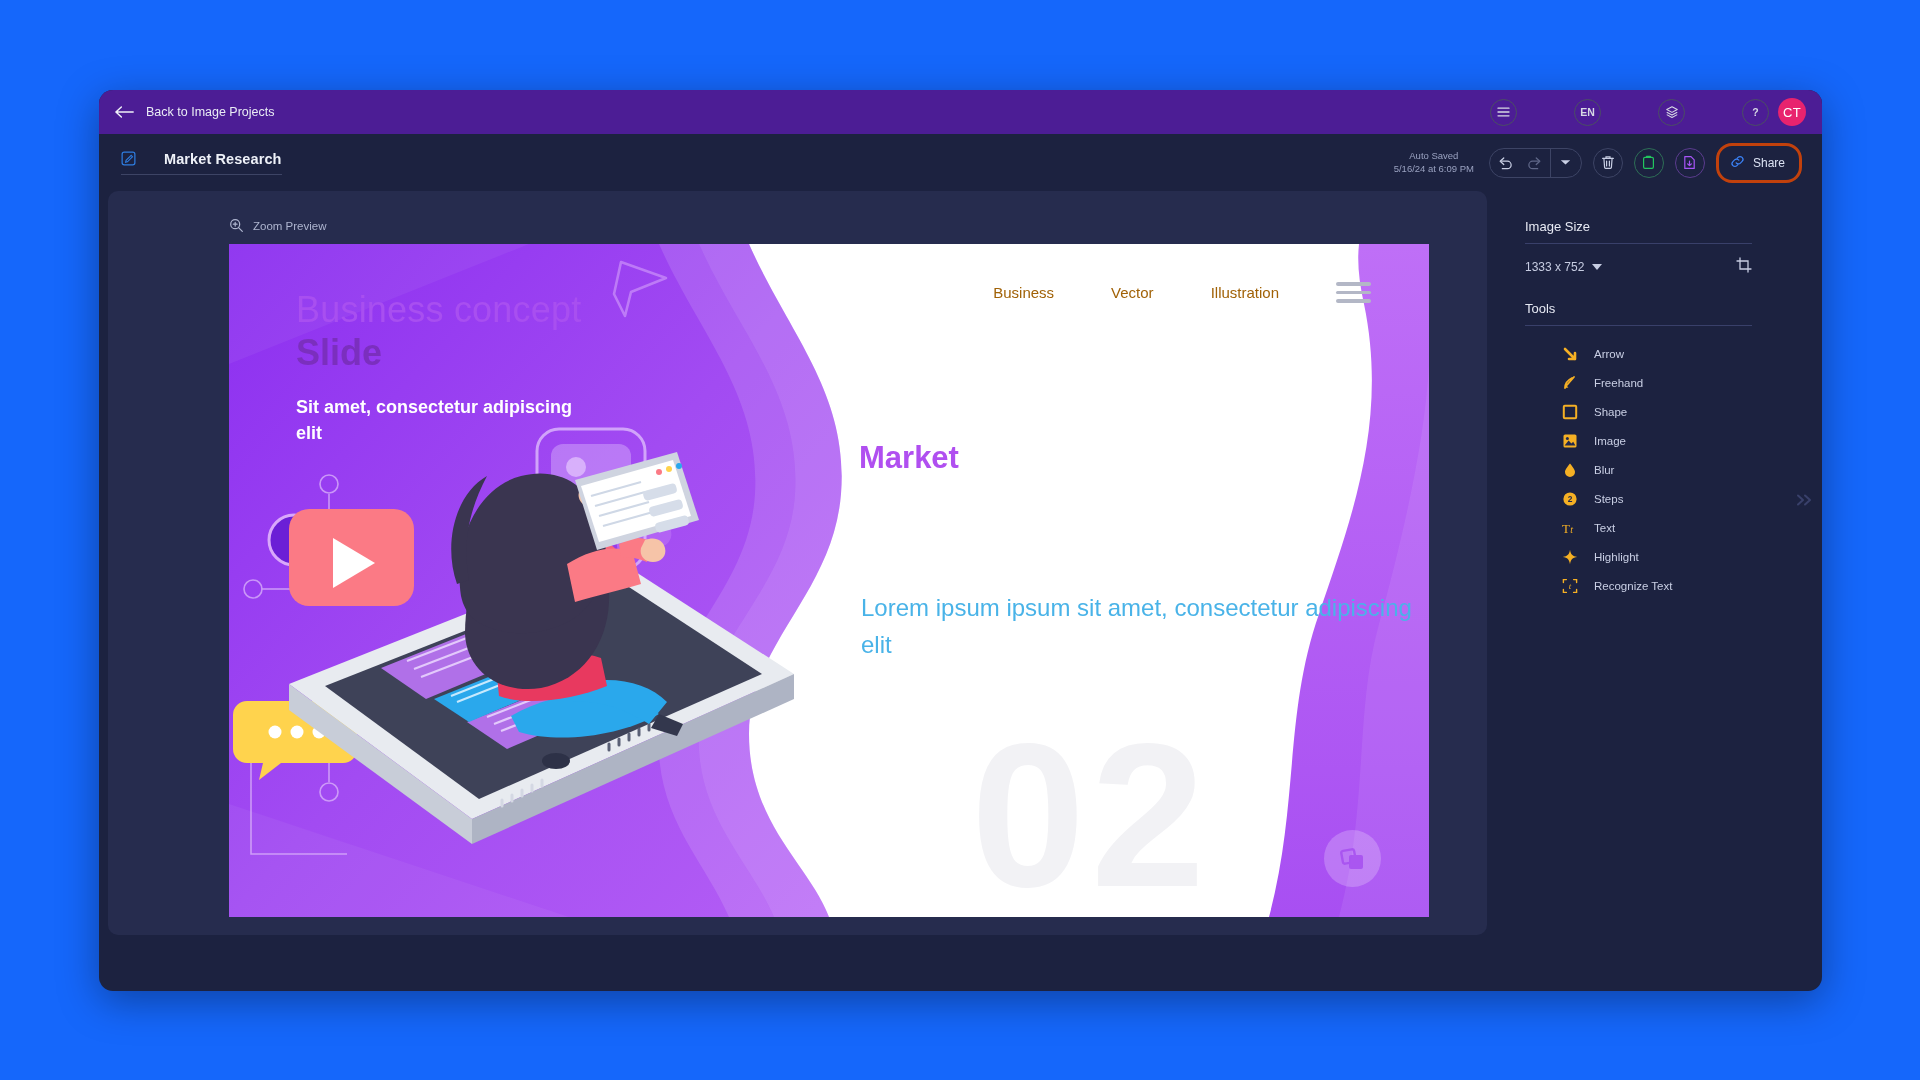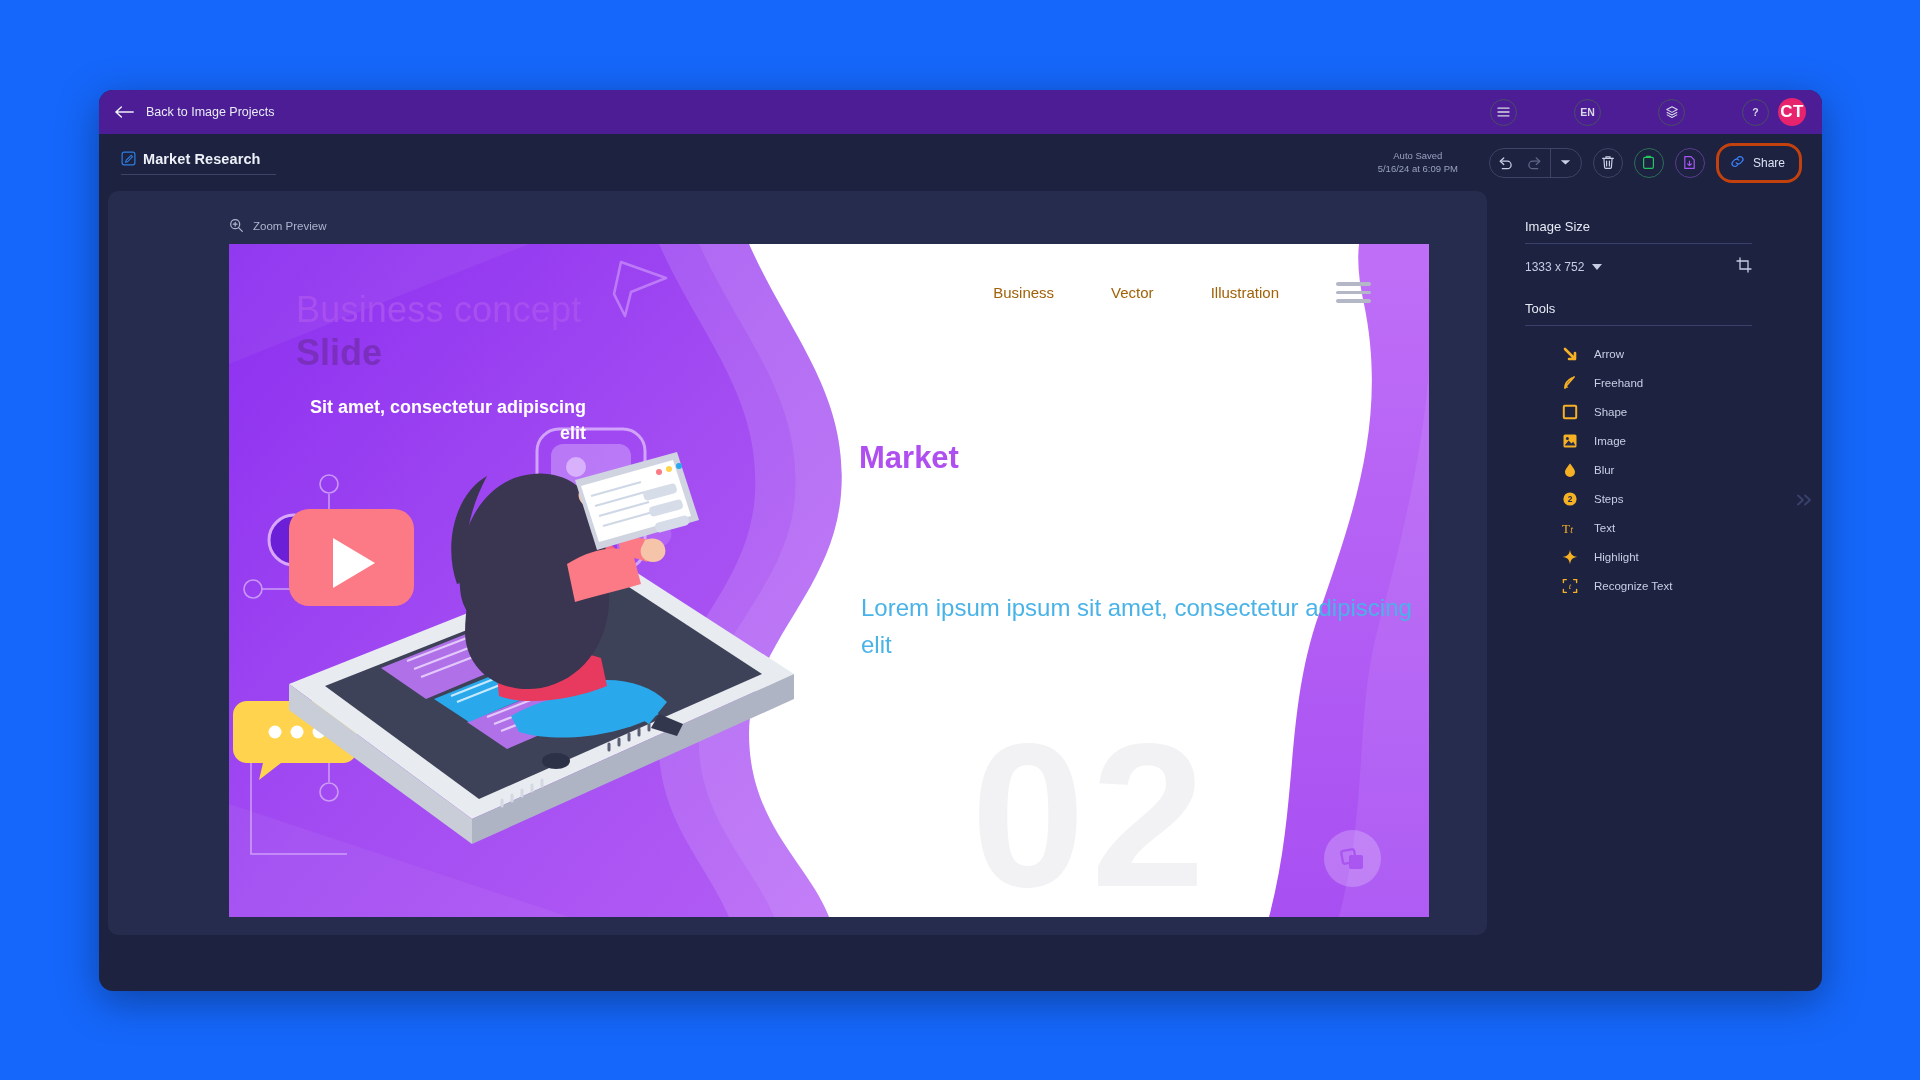--- a/index.html
+++ b/index.html
@@ -43,43 +43,43 @@
     border: 1px solid #4a4f63;
     display: flex; align-items: center; justify-content: center;
     color: #d6d9e4; font-size: 10.5px; font-weight: 600;
     cursor: pointer; background: transparent; margin-left: 48px;
   }
   .circle-btn svg { display:block; }
   .avatar {
     width: 28px; height: 28px; border-radius: 50%;
     background: #e8236e;
     display: flex; align-items: center; justify-content: center;
-    color: #fff; font-size: 17px; font-weight: 700; letter-spacing: .3px;
+    color: #fff; font-size: 13px; font-weight: 400; letter-spacing: .3px;
     cursor: pointer;
   }
 
   
   .titlebar {
     height: 57px;
     background: #1c2240;
     display: flex; align-items: center; justify-content: space-between;
     padding: 0 20px 0 22px;
   }
   .title-group { display: flex; align-items: flex-end; gap: 0; }
   .title-inner {
-    display: flex; align-items: center; gap: 7px;
+    display: flex; align-items: center; gap: 28px;
     padding-bottom: 7px;
     border-bottom: 1px solid #3d4465;
     min-width: 155px;
   }
   .edit-icon { width: 15px; height: 15px; display:block; }
   .doc-title { color: #eef1f8; font-size: 14.5px; font-weight: 600; letter-spacing:.1px;}
 
   .actions { display: flex; align-items: center; gap: 11px; }
-  .autosave { text-align: center; margin-right: 20px; line-height: 1.35; }
+  .autosave { text-align: center; margin-right: 4px; line-height: 1.35; }
   .autosave .label { color: #9aa2c0; font-size: 9.5px; display:block; }
   .autosave .stamp { color: #9aa2c0; font-size: 9.5px; display:block; }
 
   .pill-group {
     display: flex; align-items: center;
     border: 1px solid #3d4465; border-radius: 16px;
     height: 30px; overflow: hidden;
   }
   .pill-btn {
     width: 30px; height: 28px;
@@ -155,21 +155,20 @@
     letter-spacing: .2px;
   }
   .slide-kicker-bold {
     position: absolute; left: 67px; top: 88px;
     font-size: 36px; color: #7b2fbe; font-weight: 700;
   }
   .slide-sub {
     position: absolute; left: 67px; top: 150px;
     font-size: 18px; color: #ffffff; font-weight: 700; line-height: 1.45;
     width: 290px;
-    text-align: right;
   }
 
   .slide-title-small {
     position: absolute; left: 630px; top: 196px;
     font-size: 31px; font-weight: 700; color: #b04ff0;
   }
   .slide-title-big {
     position: absolute; left: 628px; top: 238px;
     font-size: 62px; font-weight: 700; color: #b04ff0; letter-spacing: 1px;
   }

